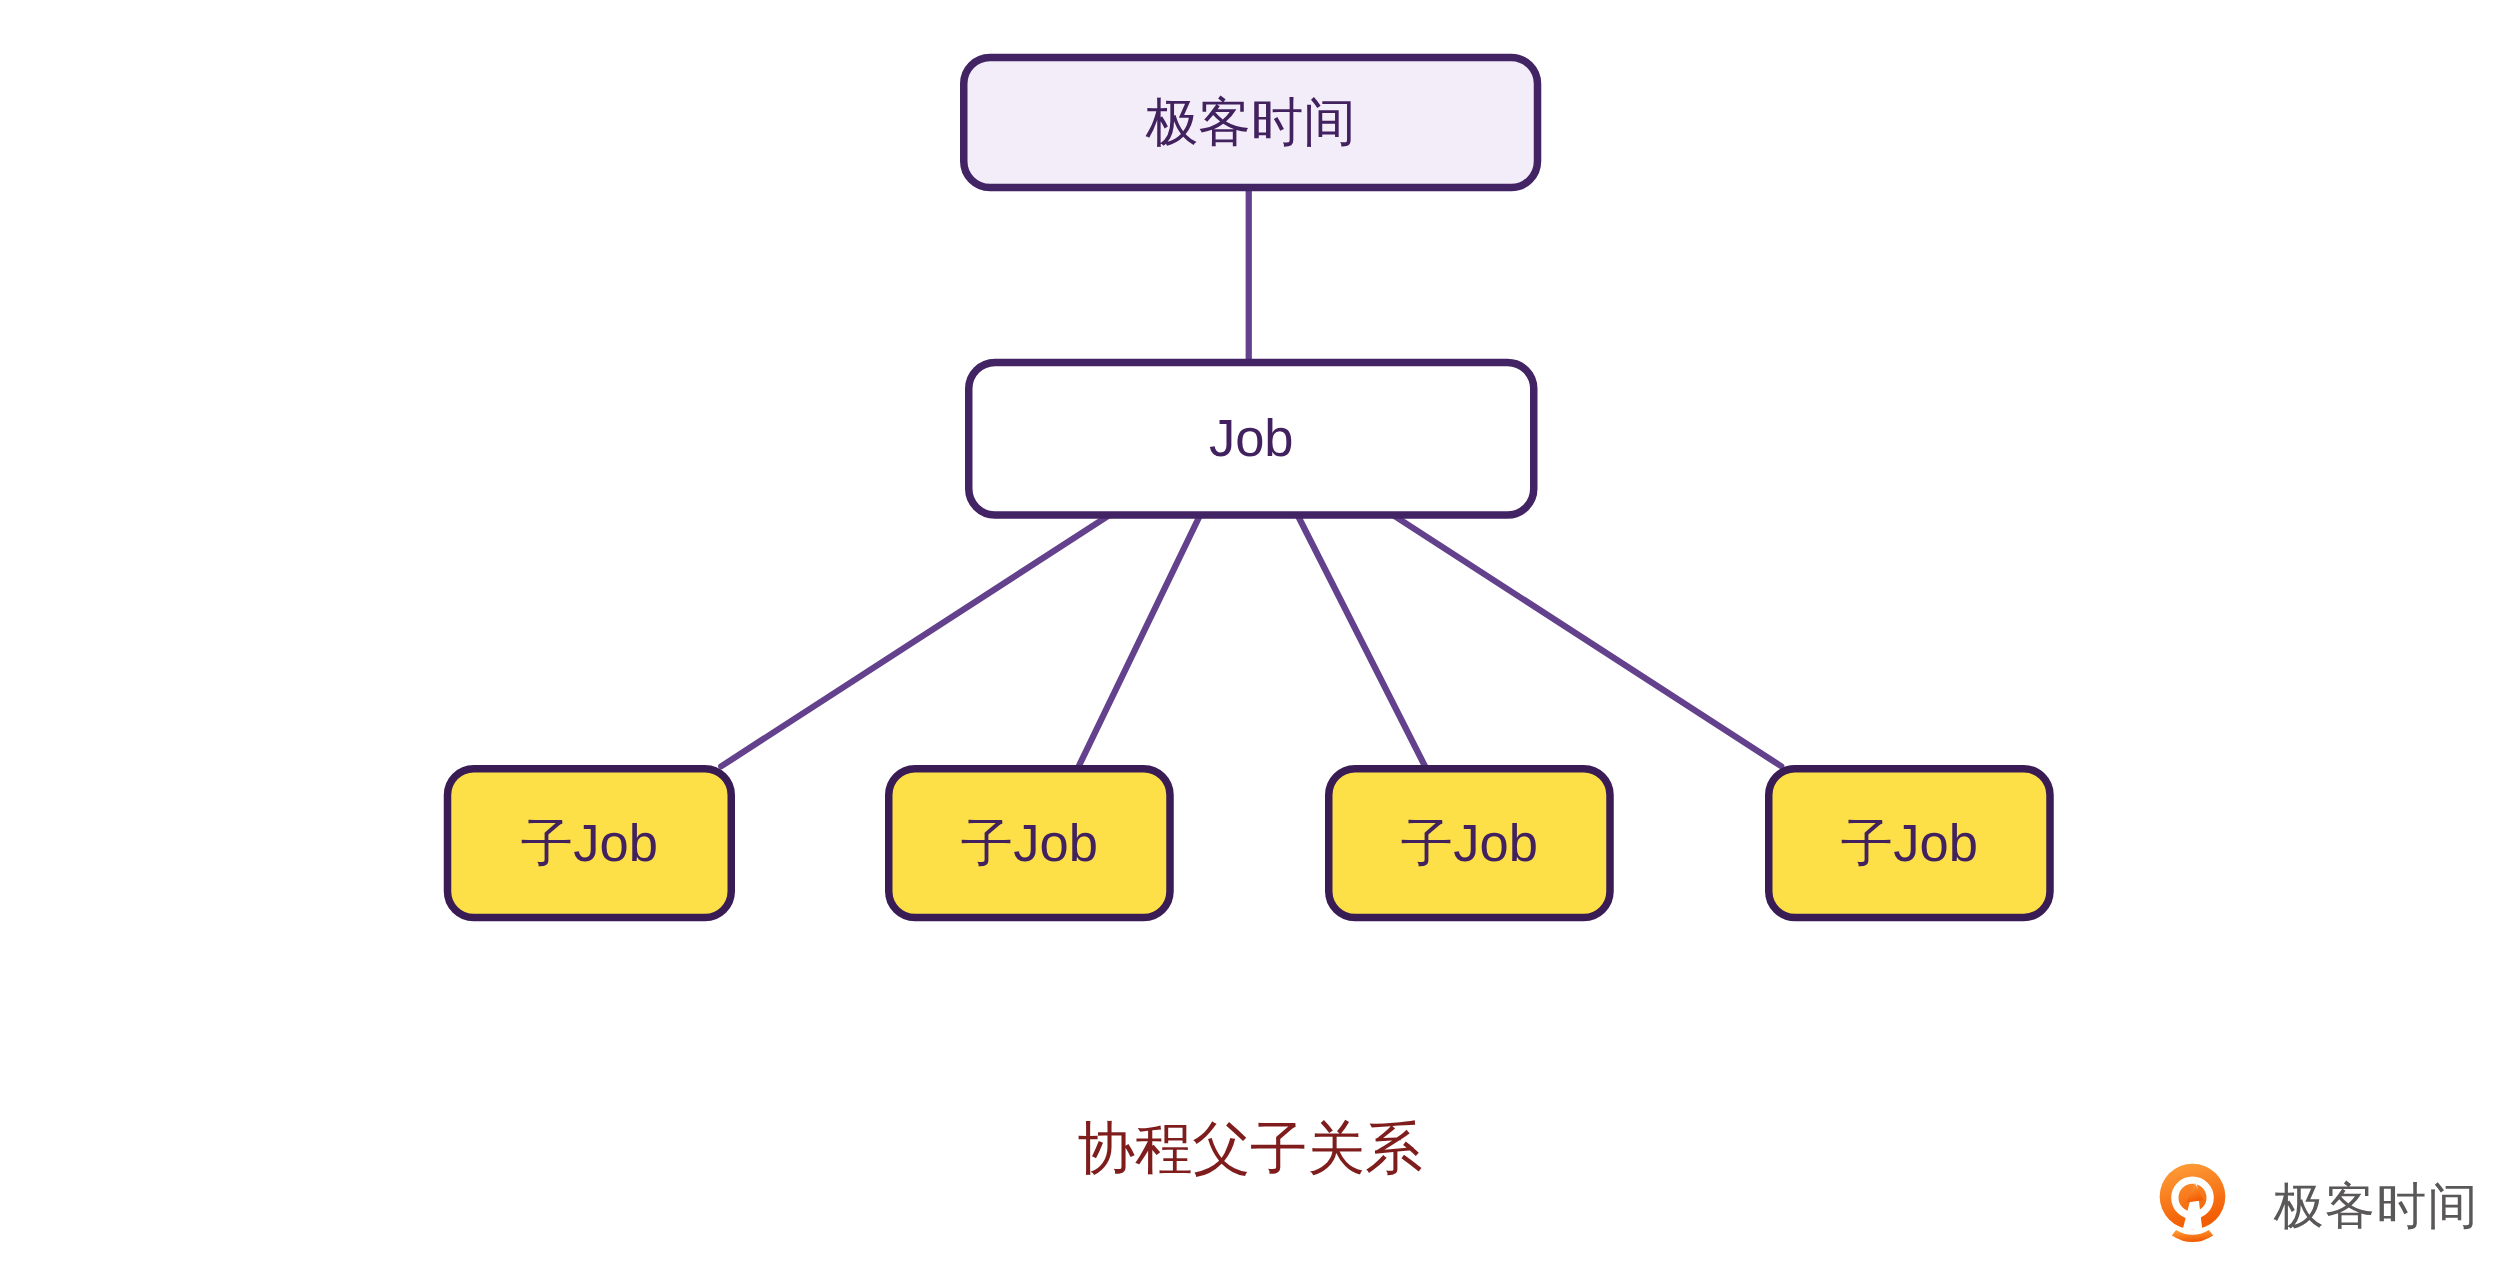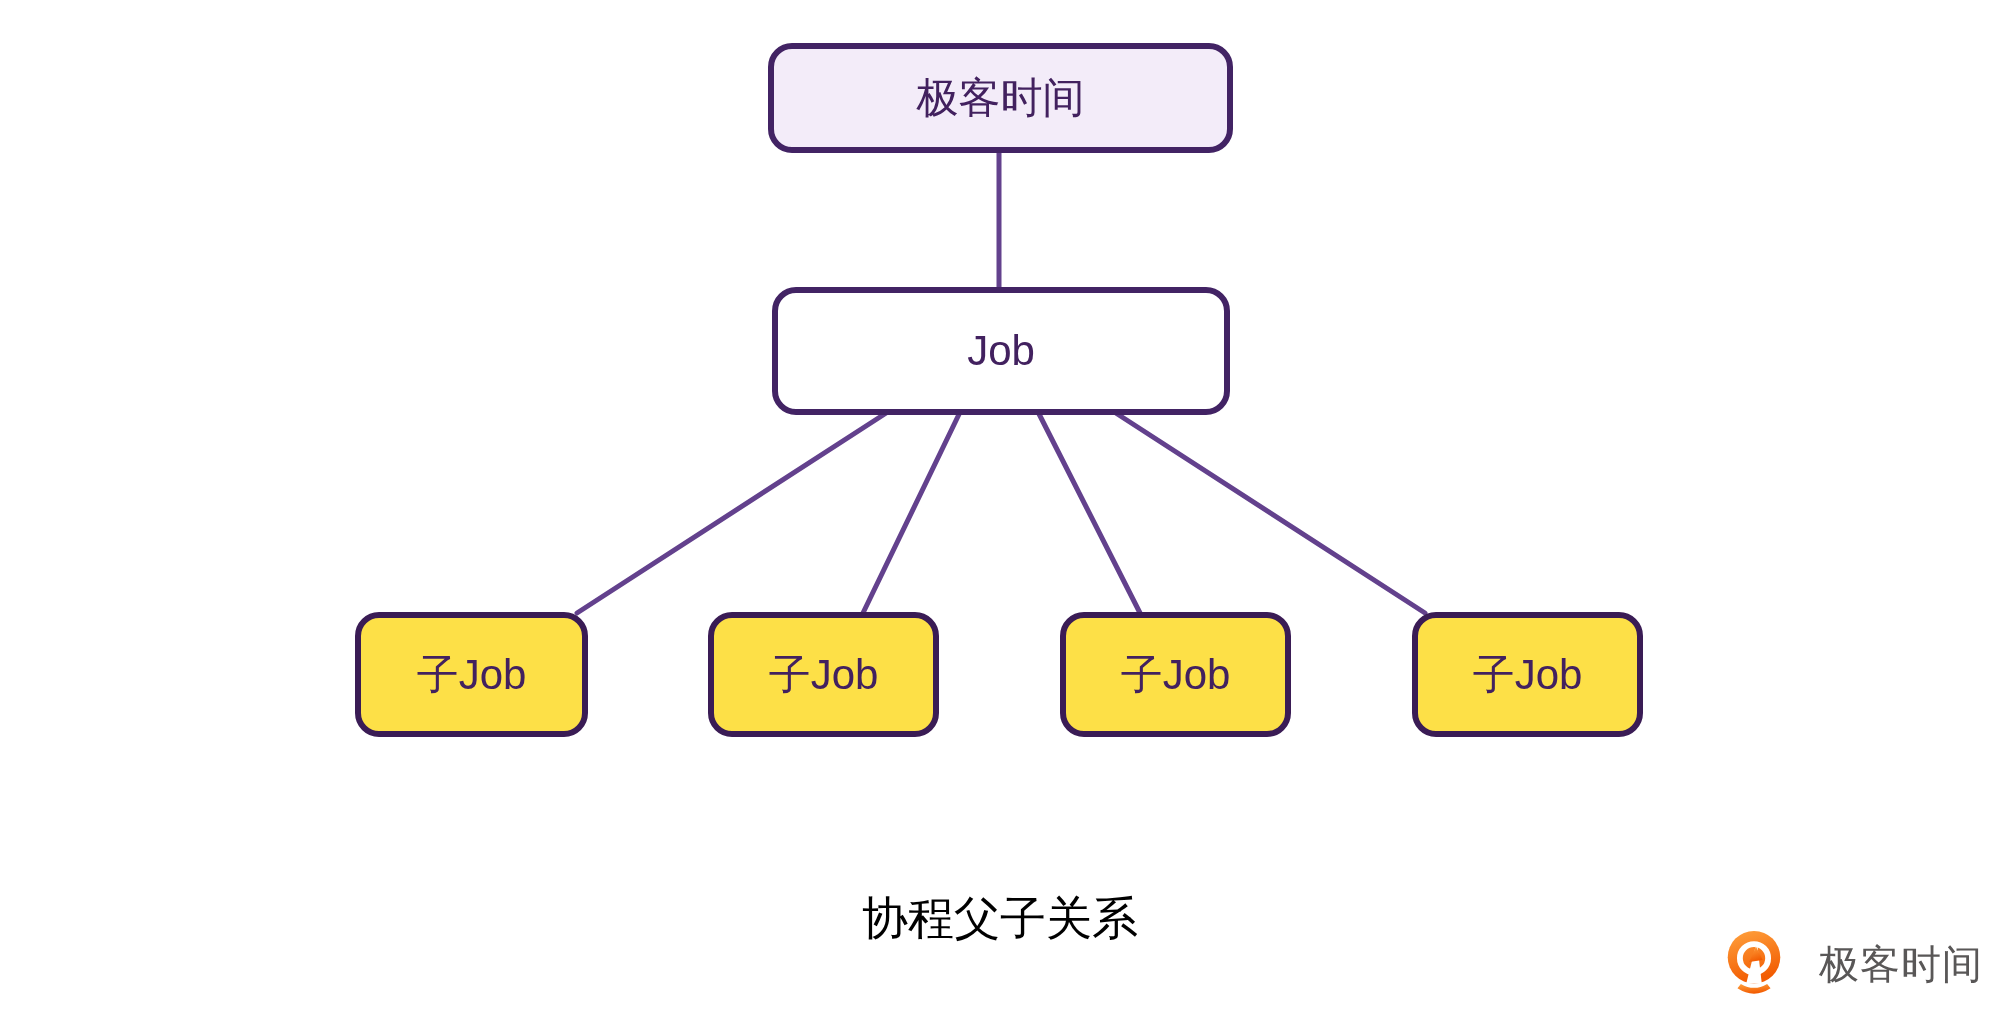--- a/index.html
+++ b/index.html
@@ -61,21 +61,21 @@
   .node-child-3 { left: 1060px; width: 231px; }
   .node-child-4 { left: 1412px; width: 231px; }
   .caption {
     position: absolute;
     left: 0; right: 0;
     top: 888px;
     z-index: 2;
     text-align: center;
     font-size: 46px;
     font-weight: 500;
-    color: #000000;
+    color: #7f1d1d;
   }
   .brand {
     position: absolute;
     left: 1724px;
     top: 928px;
     z-index: 2;
     display: flex;
     align-items: center;
     gap: 10px;
   }

